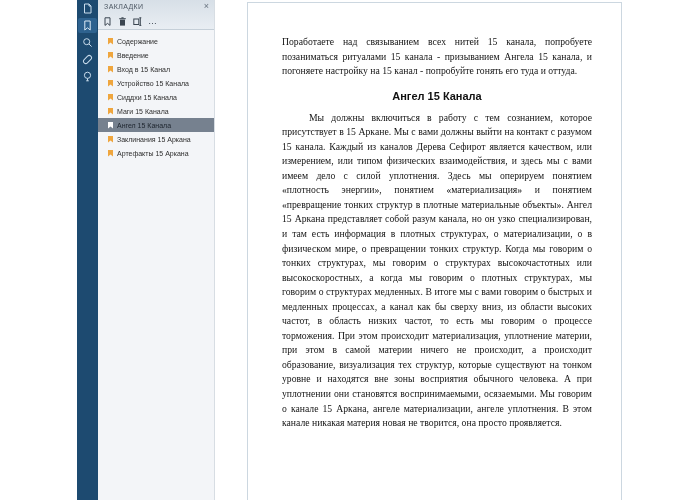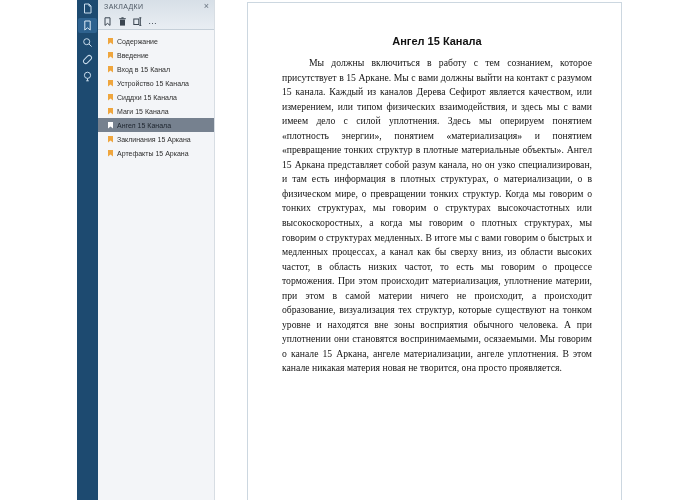--- a/index.html
+++ b/index.html
@@ -195,17 +195,18 @@
     <div class="bm-item">
       <span class="bm-flag"></span>
       <span class="bm-label">Артефакты 15 Аркана</span>
     </div>
   </div>
 </aside>
 
 <main class="viewer">
   <div class="page">
     <div class="page-inner">
+      <p class="para intro">Поработаете над связыванием всех нитей 15 канала, попробуете позаниматься ритуалами 15 канала - призыванием Ангела 15 канала, и погоняете настройку на 15 канал - попробуйте гонять его туда и оттуда.</p>
       <h2 class="doc-heading">Ангел 15 Канала</h2>
       <p class="para main">Мы должны включиться в работу с тем сознанием, которое присутствует в 15 Аркане. Мы с вами должны выйти на контакт с разумом 15 канала. Каждый из каналов Дерева Сефирот является качеством, или измерением, или типом физических взаимодействия, и здесь мы с вами имеем дело с силой уплотнения. Здесь мы оперируем понятием «плотность энергии», понятием «материализация» и понятием «превращение тонких структур в плотные материальные объекты». Ангел 15 Аркана представляет собой разум канала, но он узко специализирован, и там есть информация в плотных структурах, о материализации, о в физическом мире, о превращении тонких структур. Когда мы говорим о тонких структурах, мы говорим о структурах высокочастотных или высокоскоростных, а когда мы говорим о плотных структурах, мы говорим о структурах медленных. В итоге мы с вами говорим о быстрых и медленных процессах, а канал как бы сверху вниз, из области высоких частот, в область низких частот, то есть мы говорим о процессе торможения. При этом происходит материализация, уплотнение материи, при этом в самой материи ничего не происходит, а происходит образование, визуализация тех структур, которые существуют на тонком уровне и находятся вне зоны восприятия обычного человека. А при уплотнении они становятся воспринимаемыми, осязаемыми. Мы говорим о канале 15 Аркана, ангеле материализации, ангеле уплотнения. В этом канале никакая материя новая не творится, она просто проявляется.</p>
     </div>
   </div>
 </main>
 
 </body></html>

